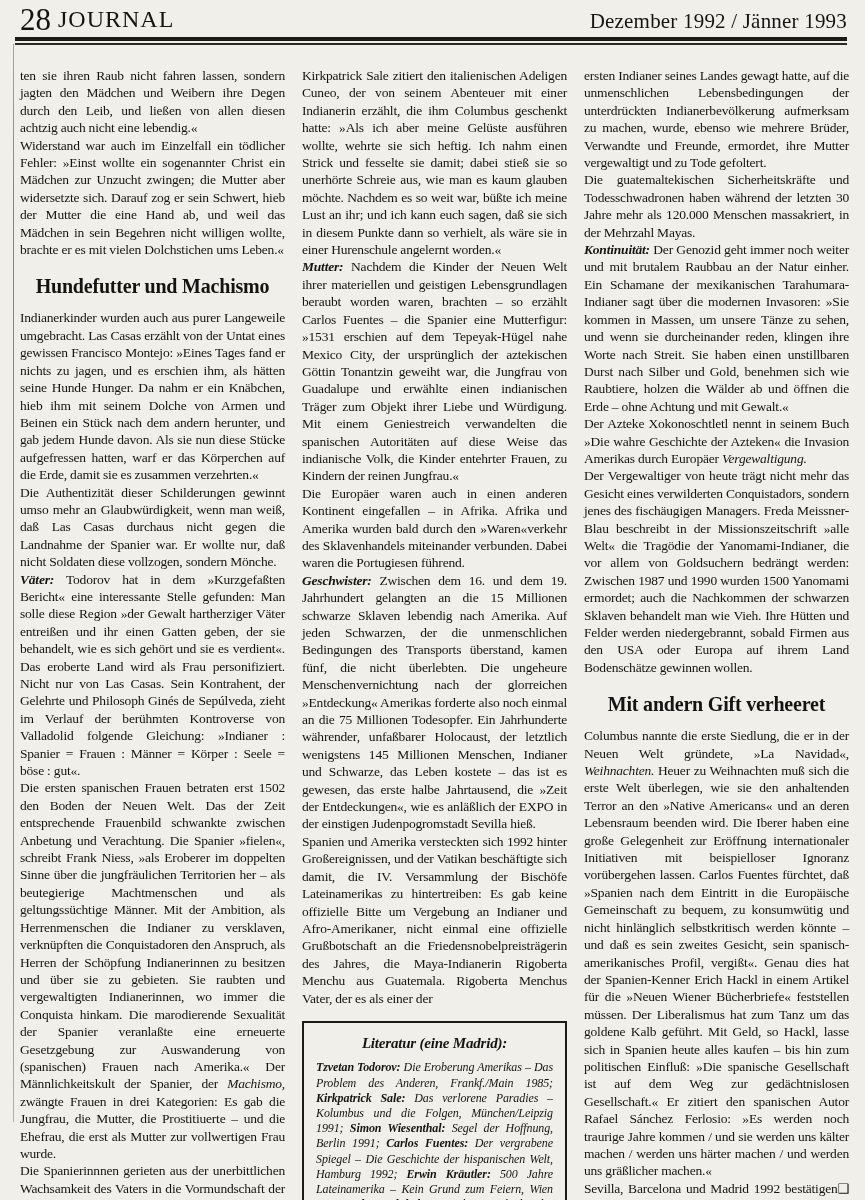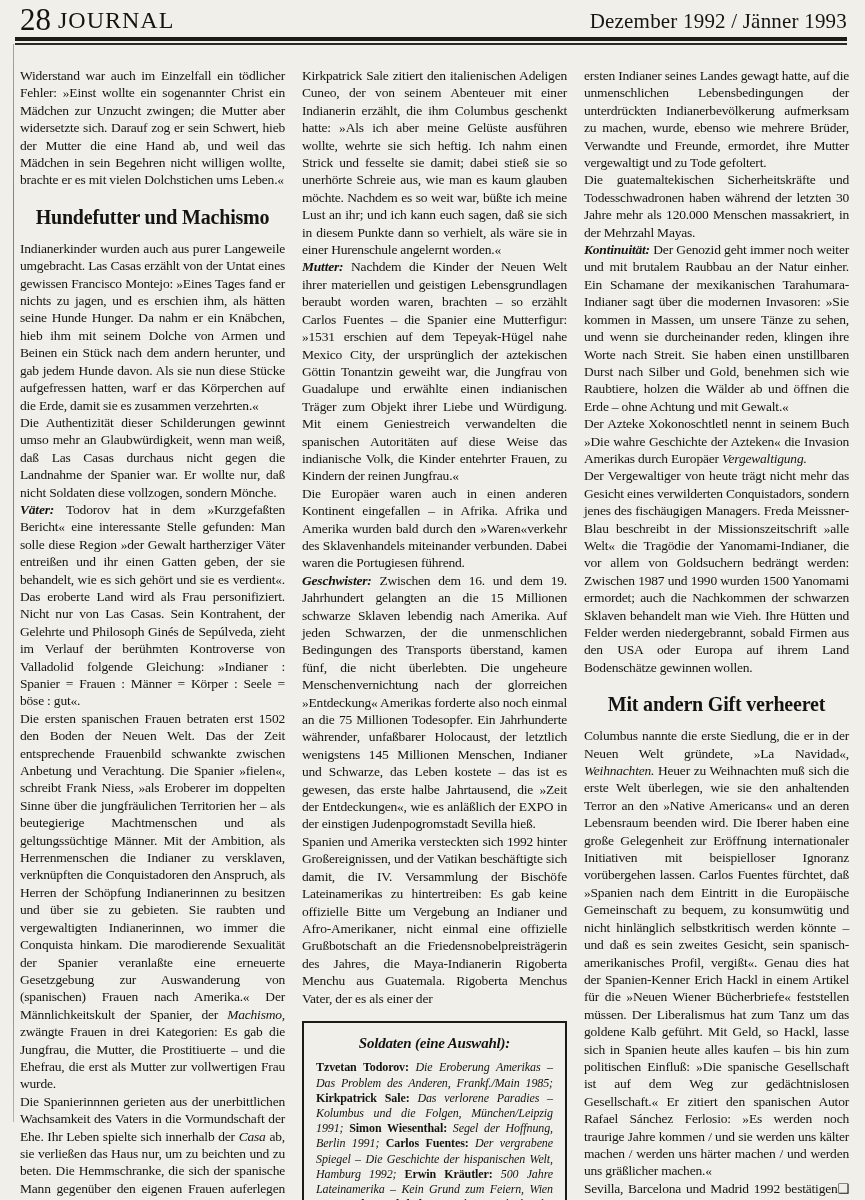--- a/index.html
+++ b/index.html
@@ -21,21 +21,21 @@
     background:linear-gradient(#8d8a80,#5f5d55 15%,#6b6960 85%,#a09d93);
     opacity:.75;
   }
   
   .header{
     position:relative;
     padding:4px 18px 0 20px;
     height:30px;
     display:flex;align-items:flex-end;justify-content:space-between;
   }
-  .masthead{display:flex;align-items:center;gap:7px;}
+  .masthead{display:flex;align-items:flex-start;gap:7px;}
   .page-number{font-size:31px;line-height:28px;font-weight:400;letter-spacing:0;}
   .journal-label{font-size:24px;letter-spacing:1px;font-variant:normal;}
   .issue-date{font-size:21px;letter-spacing:.2px;}
   .header-rule{margin:3px 18px 0 15px;}
   .header-rule .thick{height:4px;background:#1c1b18;}
   .header-rule .thin{height:2px;background:#2a2925;margin-top:2px;}
   
   .columns{
     display:flex;
     padding:22px 18px 0 20px;
@@ -73,21 +73,21 @@
     font-weight:bold;font-style:italic;
     font-size:15px;
     margin:2px 0 8px 0;
   }
   .litbox-body{
     font-size:12px;line-height:15.2px;
     text-align:justify;
     letter-spacing:-0.1px;
     margin:0;
   }
-  .lit-name{font-weight:bold;}
+  .lit-name{font-weight:bold;font-style:italic;}
   .lit-rest{font-style:italic;}
 </style>
 </head>
 <body>
 
 <div class="page">
   <div class="edge-line"></div>
 
   <div class="header">
     <div class="masthead">
@@ -96,36 +96,37 @@
     </div>
     <span class="issue-date">Dezember 1992 / Jänner 1993</span>
   </div>
   <div class="header-rule">
     <div class="thick"></div>
     <div class="thin"></div>
   </div>
 
   <div class="columns">
     <div class="col">
+        <p><span>ten sie ihren Raub nicht fahren lassen, sondern jagten den Mädchen und Weibern ihre Degen durch den Leib, und ließen von allen diesen achtzig auch nicht eine lebendig.«</span></p>
         <p><span>Widerstand war auch im Einzelfall ein tödlicher Fehler: »Einst wollte ein sogenannter Christ ein Mädchen zur Unzucht zwingen; die Mutter aber widersetzte sich. Darauf zog er sein Schwert, hieb der Mutter die eine Hand ab, und weil das Mädchen in sein Begehren nicht willigen wollte, brachte er es mit vielen Dolchstichen ums Leben.«</span></p>
         <h2 class="section-heading">Hundefutter und Machismo</h2>
         <p><span>Indianerkinder wurden auch aus purer Langeweile umgebracht. Las Casas erzählt von der Untat eines gewissen Francisco Montejo: »Eines Tages fand er nichts zu jagen, und es erschien ihm, als hätten seine Hunde Hunger. Da nahm er ein Knäbchen, hieb ihm mit seinem Dolche von Armen und Beinen ein Stück nach dem andern herunter, und gab jedem Hunde davon. Als sie nun diese Stücke aufgefressen hatten, warf er das Körperchen auf die Erde, damit sie es zusammen verzehrten.«</span></p>
         <p><span>Die Authentizität dieser Schilderungen gewinnt umso mehr an Glaubwürdigkeit, wenn man weiß, daß Las Casas durchaus nicht gegen die Landnahme der Spanier war. Er wollte nur, daß nicht Soldaten diese vollzogen, sondern Mönche.</span></p>
         <p><span class="seg-bi">Väter:</span><span> Todorov hat in dem »Kurzgefaßten Bericht« eine interessante Stelle gefunden: Man solle diese Region »der Gewalt hartherziger Väter entreißen und ihr einen Gatten geben, der sie behandelt, wie es sich gehört und sie es verdient«. Das eroberte Land wird als Frau personifiziert. Nicht nur von Las Casas. Sein Kontrahent, der Gelehrte und Philosoph Ginés de Sepúlveda, zieht im Verlauf der berühmten Kontroverse von Valladolid folgende Gleichung: »Indianer : Spanier = Frauen : Männer = Körper : Seele = böse : gut«.</span></p>
         <p><span>Die ersten spanischen Frauen betraten erst 1502 den Boden der Neuen Welt. Das der Zeit entsprechende Frauenbild schwankte zwischen Anbetung und Verachtung. Die Spanier »fielen«, schreibt Frank Niess, »als Eroberer im doppelten Sinne über die jungfräulichen Territorien her – als beutegierige Machtmenschen und als geltungssüchtige Männer. Mit der Ambition, als Herrenmenschen die Indianer zu versklaven, verknüpften die Conquistadoren den Anspruch, als Herren der Schöpfung Indianerinnen zu besitzen und über sie zu gebieten. Sie raubten und vergewaltigten Indianerinnen, wo immer die Conquista hinkam. Die marodierende Sexualität der Spanier veranlaßte eine erneuerte Gesetzgebung zur Auswanderung von (spanischen) Frauen nach Amerika.« Der Männlichkeitskult der Spanier, der </span><span class="seg-i">Machismo,</span><span> zwängte Frauen in drei Kategorien: Es gab die Jungfrau, die Mutter, die Prostitiuerte – und die Ehefrau, die erst als Mutter zur vollwertigen Frau wurde.</span></p>
         <p><span>Die Spanierinnnen gerieten aus der unerbittlichen Wachsamkeit des Vaters in die Vormundschaft der Ehe. Ihr Leben spielte sich innerhalb der </span><span class="seg-i">Casa</span><span> ab, sie verließen das Haus nur, um zu beichten und zu beten. Die Hemmschranke, die sich der spanische Mann gegenüber den eigenen Frauen auferlegen mußte, fiel bei den Indianerinnen weg. Sie waren minderwertiger als Prostituierte.</span></p>
       </div>
     <div class="col">
         <p><span>Kirkpatrick Sale zitiert den italienischen Adeligen Cuneo, der von seinem Abenteuer mit einer Indianerin erzählt, die ihm Columbus geschenkt hatte: »Als ich aber meine Gelüste ausführen wollte, wehrte sie sich heftig. Ich nahm einen Strick und fesselte sie damit; dabei stieß sie so unerhörte Schreie aus, wie man es kaum glauben möchte. Nachdem es so weit war, büßte ich meine Lust an ihr; und ich kann euch sagen, daß sie sich in diesem Punkte dann so verhielt, als wäre sie in einer Hurenschule angelernt worden.«</span></p>
         <p><span class="seg-bi">Mutter:</span><span> Nachdem die Kinder der Neuen Welt ihrer materiellen und geistigen Lebensgrundlagen beraubt worden waren, brachten – so erzählt Carlos Fuentes – die Spanier eine Mutterfigur: »1531 erschien auf dem Tepeyak-Hügel nahe Mexico City, der ursprünglich der aztekischen Göttin Tonantzin geweiht war, die Jungfrau von Guadalupe und erwählte einen indianischen Träger zum Objekt ihrer Liebe und Würdigung. Mit einem Geniestreich verwandelten die spanischen Autoritäten auf diese Weise das indianische Volk, die Kinder entehrter Frauen, zu Kindern der reinen Jungfrau.«</span></p>
         <p><span>Die Europäer waren auch in einen anderen Kontinent eingefallen – in Afrika. Afrika und Amerika wurden bald durch den »Waren«verkehr des Sklavenhandels miteinander verbunden. Dabei waren die Portugiesen führend.</span></p>
         <p><span class="seg-bi">Geschwister:</span><span> Zwischen dem 16. und dem 19. Jahrhundert gelangten an die 15 Millionen schwarze Sklaven lebendig nach Amerika. Auf jeden Schwarzen, der die unmenschlichen Bedingungen des Transports überstand, kamen fünf, die nicht überlebten. Die ungeheure Menschenvernichtung nach der glorreichen »Entdeckung« Amerikas forderte also noch einmal an die 75 Millionen Todesopfer. Ein Jahrhunderte währender, unfaßbarer Holocaust, der letztlich wenigstens 145 Millionen Menschen, Indianer und Schwarze, das Leben kostete – das ist es gewesen, das erste halbe Jahrtausend, die »Zeit der Entdeckungen«, wie es anläßlich der EXPO in der einstigen Judenpogromstadt Sevilla hieß.</span></p>
         <p><span>Spanien und Amerika versteckten sich 1992 hinter Großereignissen, und der Vatikan beschäftigte sich damit, die IV. Versammlung der Bischöfe Lateinamerikas zu hintertreiben: Es gab keine offizielle Bitte um Vergebung an Indianer und Afro-Amerikaner, nicht einmal eine offizielle Grußbotschaft an die Friedensnobelpreisträgerin des Jahres, die Maya-Indianerin Rigoberta Menchu aus Guatemala. Rigoberta Menchus Vater, der es als einer der</span></p>
         <div class="litbox">
-          <div class="litbox-title">Soldaten (eine Auswahl):</div>
+          <div class="litbox-title">Literatur (eine Madrid):</div>
           <p class="litbox-body"><span class="lit-name">Tzvetan Todorov: </span><span class="lit-rest">Die Eroberung Amerikas – Das Problem des Anderen, Frankf./Main 1985; </span><span class="lit-name">Kirkpatrick Sale: </span><span class="lit-rest">Das verlorene Paradies – Kolumbus und die Folgen, München/Leipzig 1991; </span><span class="lit-name">Simon Wiesenthal: </span><span class="lit-rest">Segel der Hoffnung, Berlin 1991; </span><span class="lit-name">Carlos Fuentes: </span><span class="lit-rest">Der vergrabene Spiegel – Die Geschichte der hispanischen Welt, Hamburg 1992; </span><span class="lit-name">Erwin Kräutler: </span><span class="lit-rest">500 Jahre Lateinamerika – Kein Grund zum Feiern, Wien 1992; </span><span class="lit-name">Xokonoschtletl: </span><span class="lit-rest">Die wahre Geschichte der Azteken, Heidenheim 1992; </span></p>
         </div>
       </div>
     <div class="col">
         <p><span>ersten Indianer seines Landes gewagt hatte, auf die unmenschlichen Lebensbedingungen der unterdrückten Indianerbevölkerung aufmerksam zu machen, wurde, ebenso wie mehrere Brüder, Verwandte und Freunde, ermordet, ihre Mutter vergewaltigt und zu Tode gefoltert.</span></p>
         <p><span>Die guatemaltekischen Sicherheitskräfte und Todesschwadronen haben während der letzten 30 Jahre mehr als 120.000 Menschen massakriert, in der Mehrzahl Mayas.</span></p>
         <p><span class="seg-bi">Kontinuität:</span><span> Der Genozid geht immer noch weiter und mit brutalem Raubbau an der Natur einher. Ein Schamane der mexikanischen Tarahumara-Indianer sagt über die modernen Invasoren: »Sie kommen in Massen, um unsere Tänze zu sehen, und wenn sie durcheinander reden, klingen ihre Worte nach Streit. Sie haben einen unstillbaren Durst nach Silber und Gold, benehmen sich wie Raubtiere, holzen die Wälder ab und öffnen die Erde – ohne Achtung und mit Gewalt.«</span></p>
         <p><span>Der Azteke Xokonoschtletl nennt in seinem Buch »Die wahre Geschichte der Azteken« die Invasion Amerikas durch Europäer </span><span class="seg-i">Vergewaltigung.</span></p>
         <p><span>Der Vergewaltiger von heute trägt nicht mehr das Gesicht eines verwilderten Conquistadors, sondern jenes des fischäugigen Managers. Freda Meissner-Blau beschreibt in der Missionszeitschrift »alle Welt« die Tragödie der Yanomami-Indianer, die vor allem von Goldsuchern bedrängt werden: Zwischen 1987 und 1990 wurden 1500 Yanomami ermordet; auch die Nachkommen der schwarzen Sklaven behandelt man wie Vieh. Ihre Hütten und Felder werden niedergebrannt, sobald Firmen aus den USA oder Europa auf ihrem Land Bodenschätze gewinnen wollen.</span></p>
         <h2 class="section-heading">Mit andern Gift verheeret</h2>

